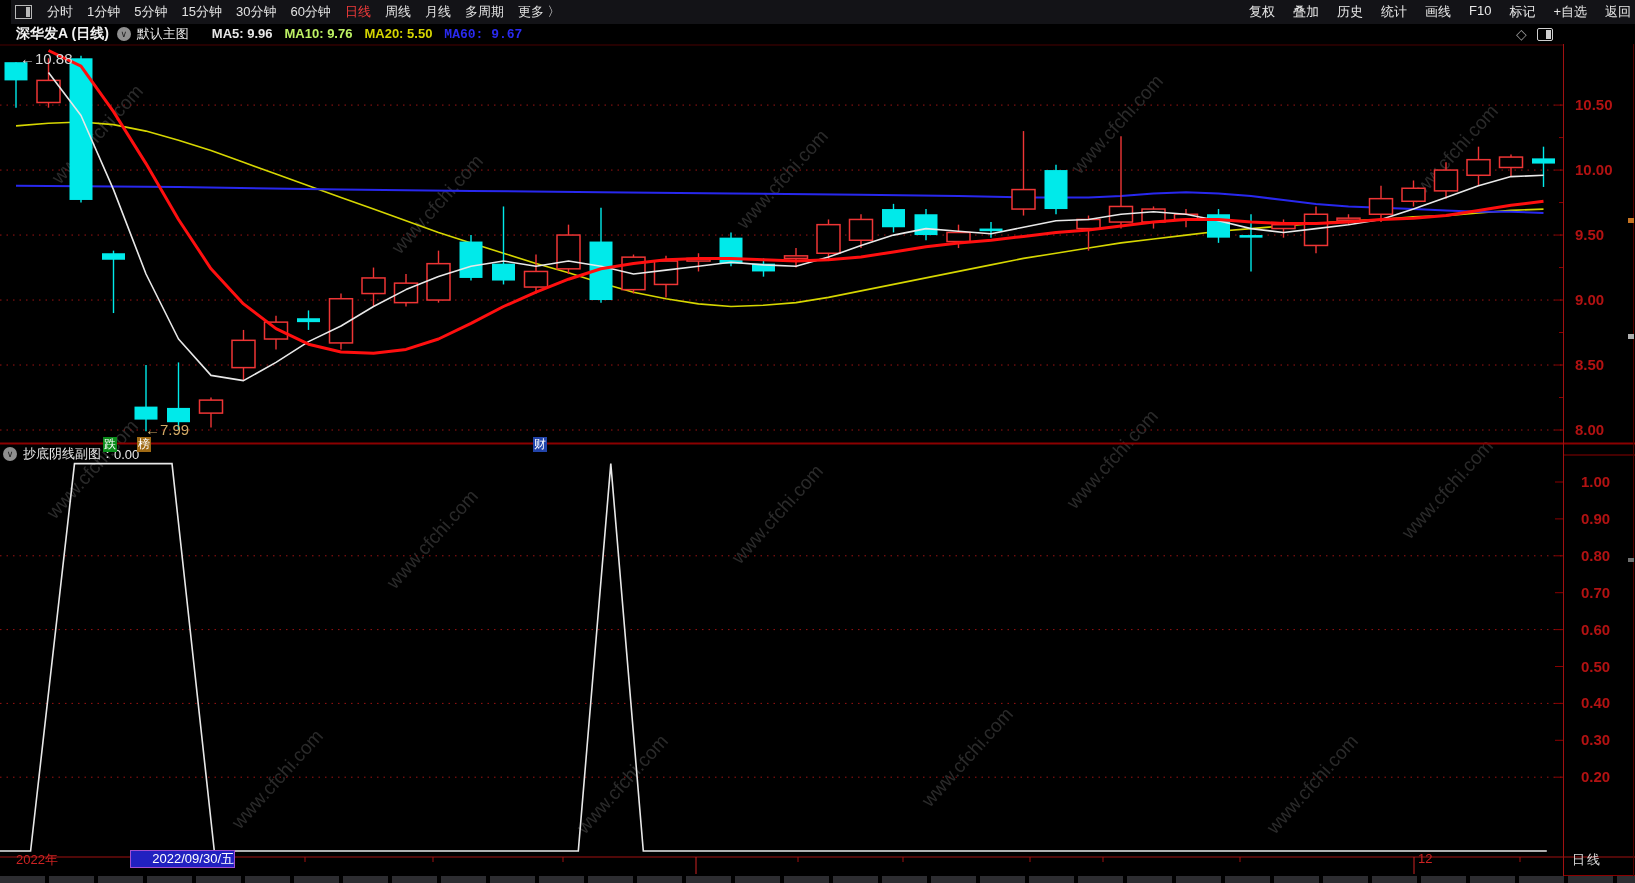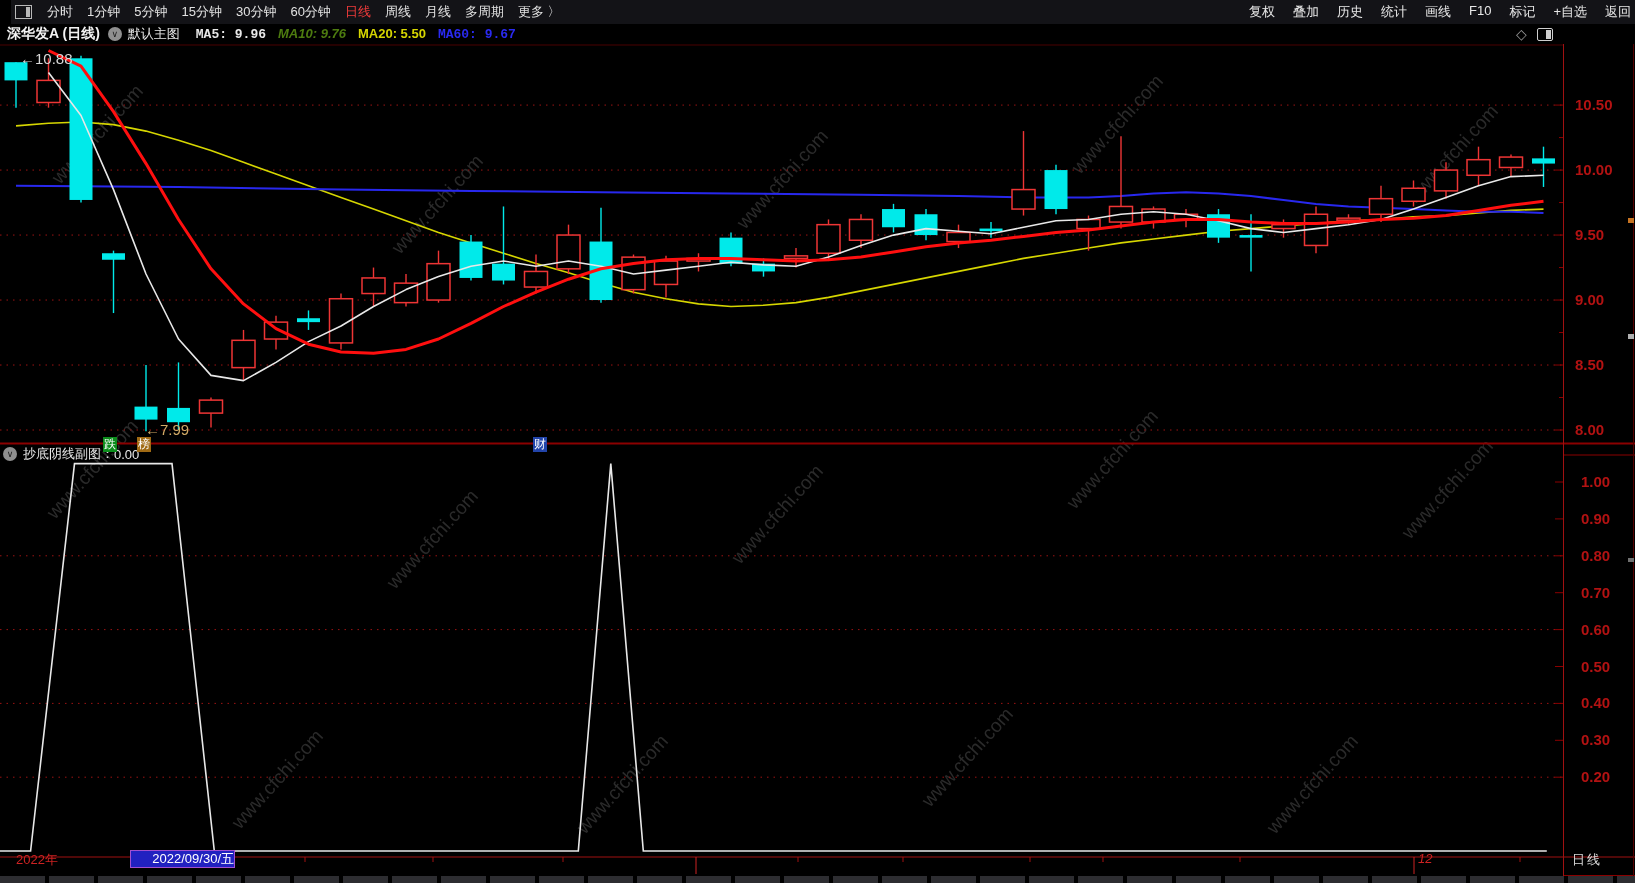--- a/index.html
+++ b/index.html
@@ -9,26 +9,26 @@
   
   .menubar{position:absolute;top:0;left:11px;width:1635px;height:24px;background:#131317;
            display:flex;align-items:center;font-size:13px;color:#e2e2e2;z-index:5;}
   .win-icon{width:15px;height:12px;border:1px solid #b8b8b8;margin:0 8px 0 4px;position:relative;background:#131317;}
   .win-icon::after{content:"";position:absolute;right:1px;top:1px;bottom:1px;width:4px;background:#b8b8b8;}
   .mi{margin:0 7px;cursor:default;white-space:nowrap;}
   .mi.active{color:#f03b3b;}
   .toolbar{margin-left:auto;display:flex;align-items:flex-start;margin-right:6px;}
   .tb{margin:0 9px;white-space:nowrap;color:#e8e8e8;}
   
-  .titlebar{position:absolute;top:24px;left:4px;width:1563px;height:20px;display:flex;
+  .titlebar{position:absolute;top:24px;left:13px;width:1563px;height:20px;display:flex;
             align-items:center;font-size:13px;color:#e8e8e8;z-index:5;background:#000;}
   .stock{font-size:14px;font-weight:bold;color:#f2f2f2;margin:0 8px 0 3px;white-space:nowrap;}
   .circ-chev{width:14px;height:14px;border-radius:50%;background:#8f8f8f;color:#1a1a1a;
              font-size:9px;line-height:14px;text-align:center;margin-right:6px;flex:0 0 auto;}
-  .overlay-lbl{margin-right:16px;}
+  .overlay-lbl{margin-right:23px;}
   .ma{margin-right:12px;font-weight:bold;white-space:nowrap;}
   .tr-icons{position:absolute;top:26px;left:1516px;display:flex;align-items:center;z-index:6;color:#9a9a9a;}
   .diamond{font-size:14px;margin-right:10px;}
   .panel-icon{width:14px;height:11px;border:1px solid #cfcfcf;border-radius:2px;position:relative;}
   .panel-icon::after{content:"";position:absolute;right:1px;top:1px;bottom:1px;width:5px;background:#cfcfcf;}
   
   #chartwrap{position:absolute;top:0;left:0;width:1635px;height:883px;z-index:1;}
   
   .subtitle{position:absolute;top:446px;left:3px;height:16px;display:flex;align-items:center;
             font-size:13px;color:#e8e8e8;z-index:5;}
@@ -251,21 +251,21 @@
       <span class="tb">标记</span>
       <span class="tb">+自选</span>
       <span class="tb">返回</span>
     </span>
 </div>
 
 <div class="titlebar">
   <span class="stock">深华发A (日线)</span>
   <span class="circ-chev">∨</span>
   <span class="overlay-lbl">默认主图</span>
-  <span id="ma-legend"><span class="ma" style="color: rgb(232, 232, 232); font-family: Liberation Mono, monospace;">MA5: 9.96</span><span class="ma" style="color: #4d7c0f; font-style: italic;">MA10: 9.76</span><span class="ma" style="color: rgb(214, 214, 0);">MA20: 5.50</span><span class="ma" style="color: rgb(42, 42, 240); font-family: Liberation Mono, monospace;">MA60: 9.67</span></span>
+  <span id="ma-legend"><span class="ma" style="color: rgb(232, 232, 232);">MA5: 9.96</span><span class="ma" style="color: #bef264;">MA10: 9.76</span><span class="ma" style="color: rgb(214, 214, 0);">MA20: 5.50</span><span class="ma" style="color: rgb(42, 42, 240); font-family: Liberation Mono, monospace;">MA60: 9.67</span></span>
 </div>
 <div class="tr-icons">
   <span class="diamond">◇</span>
   <span class="panel-icon"></span>
 </div>
 
 <div class="subtitle">
   <span class="circ-chev">∨</span>
   <span>抄底阴线副图</span>
     <span>：</span>
@@ -274,17 +274,17 @@
 
 <div id="badges">
     <span class="badge" style="left: 103px; background: rgb(12, 140, 28);">跌</span>
     <span class="badge" style="left: 137px; background: rgb(160, 106, 20);">榜</span>
     <span class="badge" style="left: 533px; background: rgb(34, 68, 170);">财</span>
   </div>
 
 <div class="xaxis">
   <span class="xlabel" style="left:16px">2022年</span>
   <span class="datebox">2022/09/30/五</span>
-  <span id="month-labels"><span class="xlabel" style="left: 700px; margin-top: 22px;">11</span><span class="xlabel" style="left: 1418px; font-style: italic;">12</span></span>
+  <span id="month-labels"><span class="xlabel" style="left: 700px; margin-top: 22px;">11</span><span class="xlabel" style="left: 1418px;">12</span></span>
   <span class="period">日线</span>
 </div>
 
 <div class="scrollstrip"></div>
 
 </body></html>

